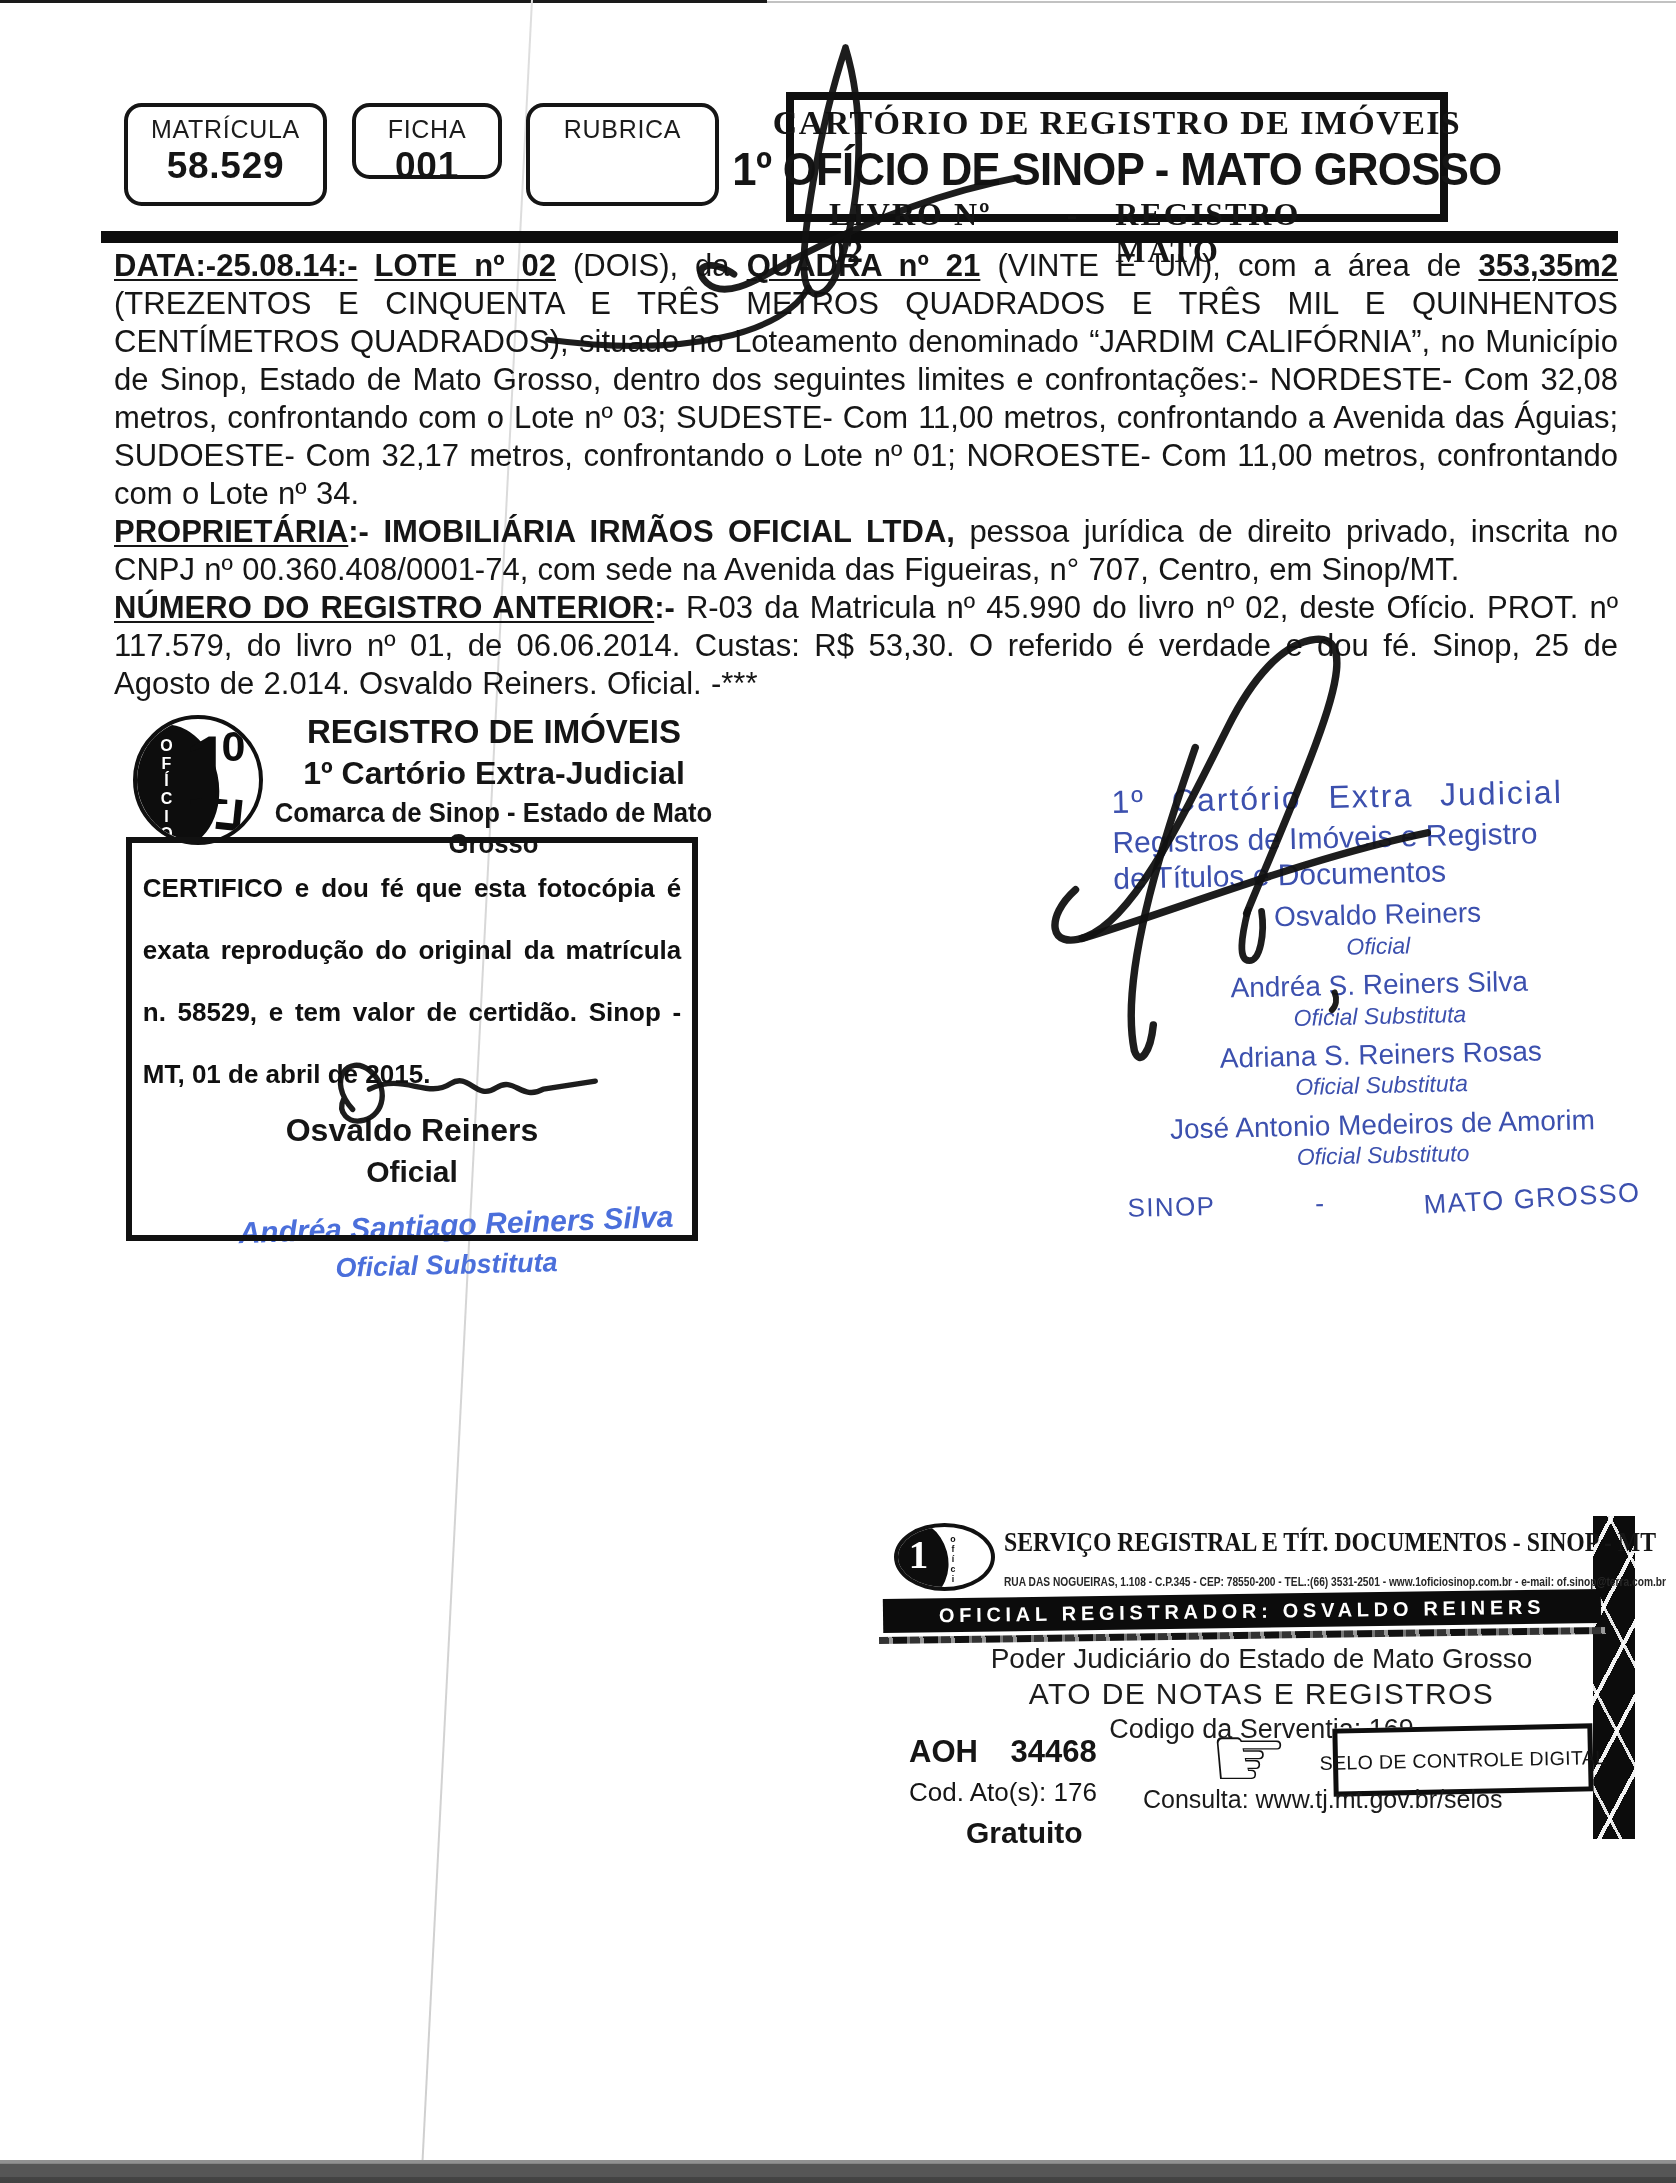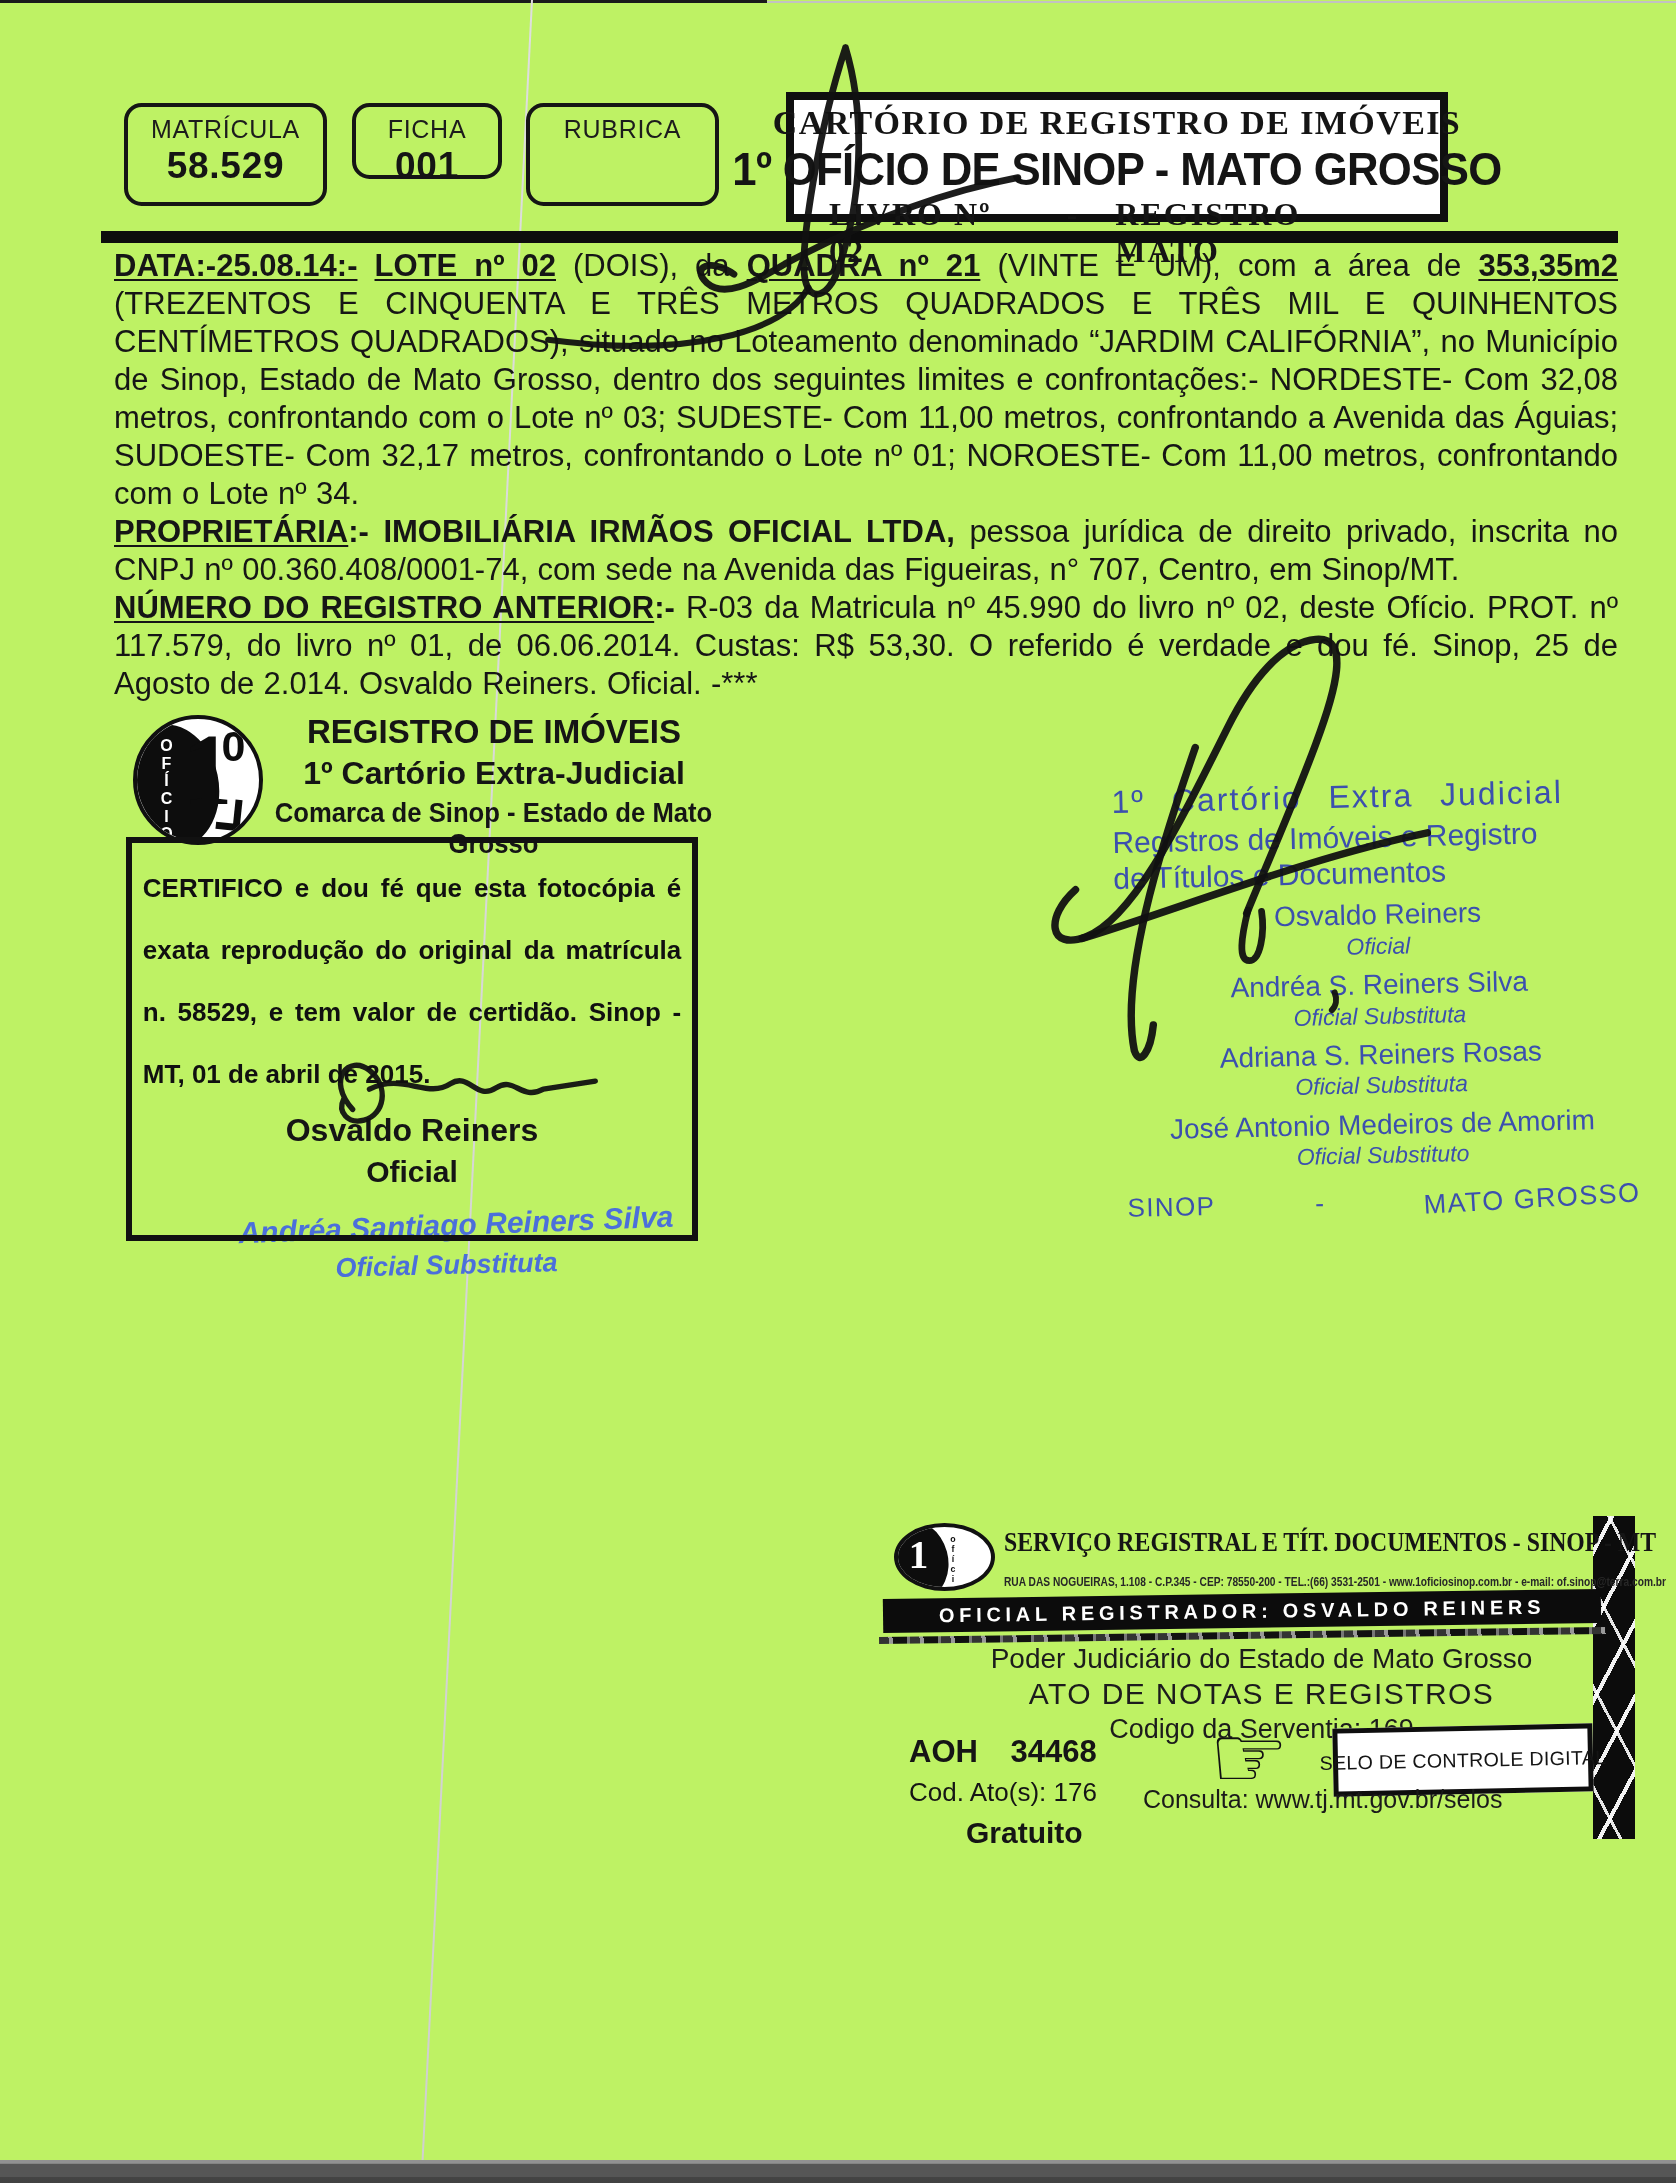--- a/index.html
+++ b/index.html
@@ -1,19 +1,19 @@
 <!DOCTYPE html>
 <html style="--ink: #151515; --stamp_blue: #3c50ae; --overlay_blue: #4b6fdb; --band_gray: #565656;font-size:10.8px"><head>
 <meta charset="utf-8">
 <style>
   * { margin:0; padding:0; box-sizing:border-box; }
   html,body { background:#e8e8e8; }
   .page {
     position:relative; width:1677px; height:2183px; margin:0 auto;
-    background:#bef264; overflow:hidden; color:var(--ink,#151515);
+    background:#ffffff; overflow:hidden; color:var(--ink,#151515);
     font-family:"Liberation Sans", sans-serif;
   }
   
   .top-line  { position:absolute; left:0; top:3; width:767px; height:3.4px; background:#1a1a1a; }
   .top-line2 { position:absolute; left:767px; top:0.7px; width:909px; height:2px; background:#c2c2c2; }
   .fold-line { position:absolute; left:531px; top:0; width:2px; height:2204px;
                background:linear-gradient(#dedede,#cfcfcf); transform:rotate(2.9deg); transform-origin:top center; z-index:0; }
   .bottom-band { position:absolute; left:0; top:2160px; width:1677px; height:23px;
                background:linear-gradient(180deg,#919191 0%,#919191 15%,#565656 16%,#565656 75%,#444 76%,#414141 100%); }
   

